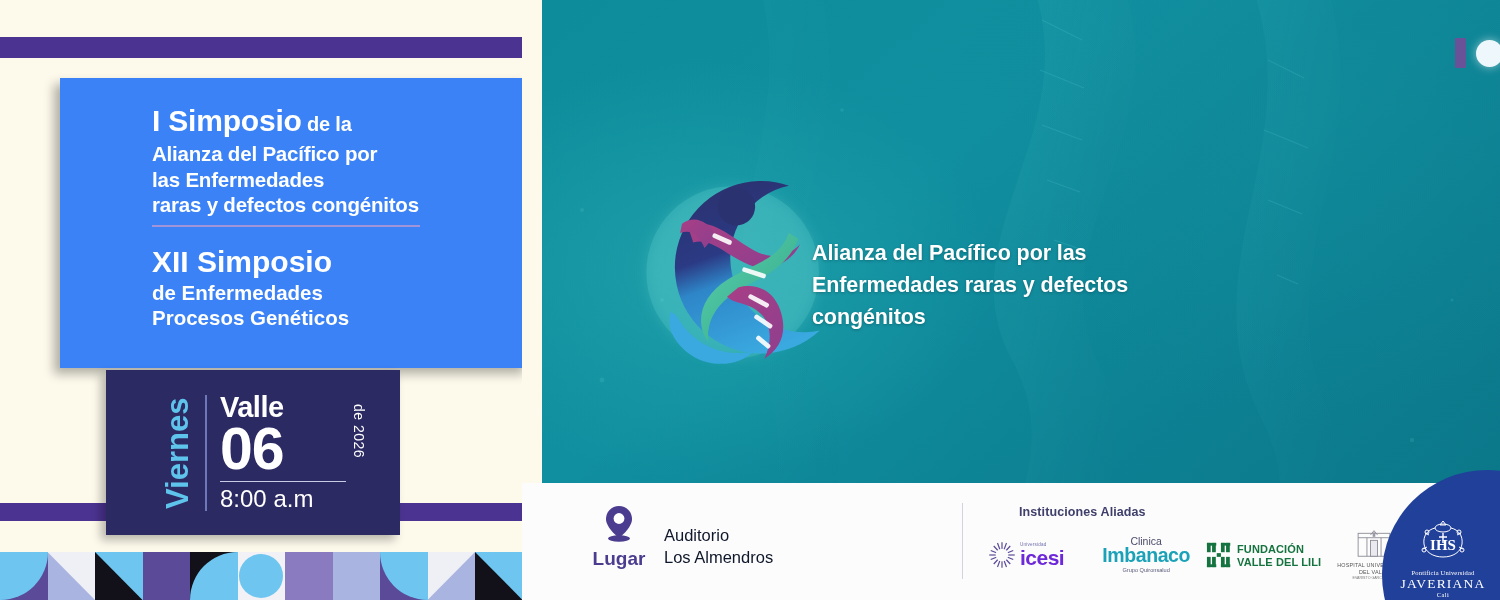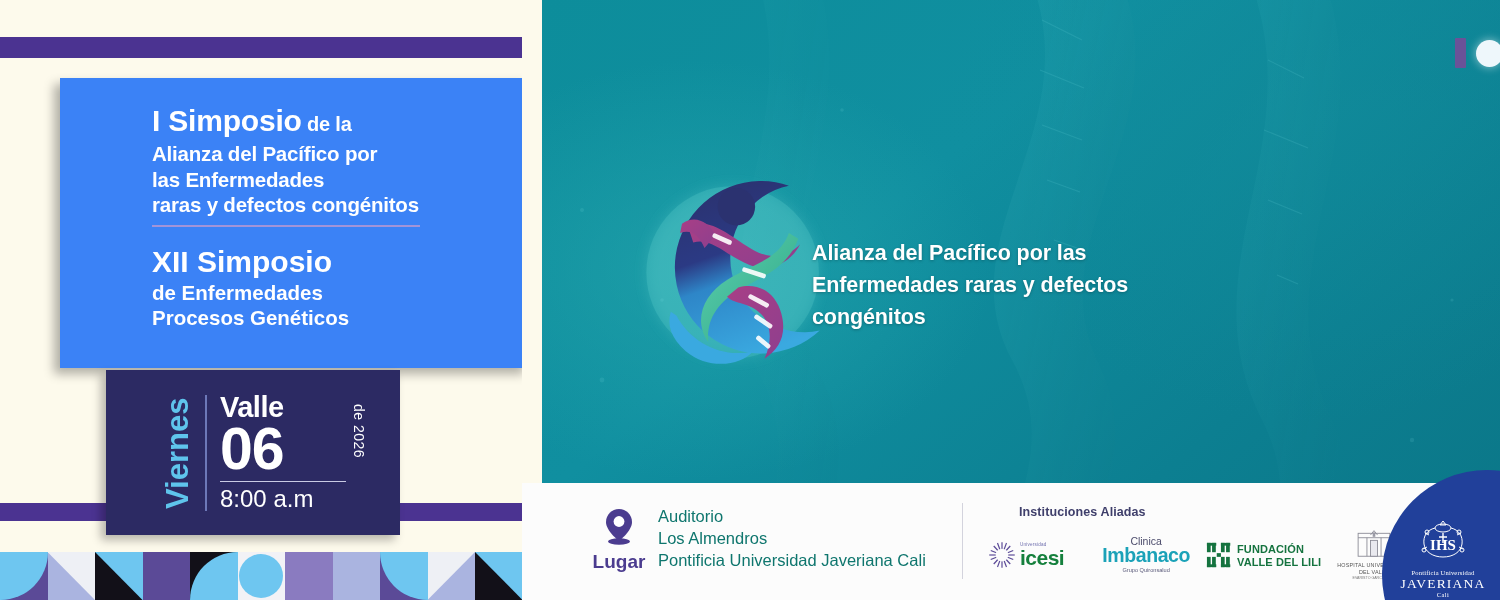--- a/index.html
+++ b/index.html
@@ -67,31 +67,31 @@
   .tagline { position:absolute; left:270px; top:237px; width:330px;
              color:#ffffff; font-size:21.5px; font-weight:bold; line-height:32px;
              letter-spacing:-0.1px; text-shadow:0 1px 3px rgba(0,0,0,.25); }
 
   
   .white-bar { position:absolute; left:522px; top:483px; width:978px; height:117px;
                background:#fcfcfc; overflow:hidden; }
   .lugar { position:absolute; left:60px; top:22px; display:flex; align-items:flex-end; }
   .pin-col { width:74px; text-align:center; }
   .lugar-label { color:#4b3c8f; font-size:19px; font-weight:bold; margin-top:1px; }
-  .addr { margin-left:2px; color:#0f766e; font-size:16.5px; line-height:22px; padding-bottom:2px; }
+  .addr { margin-left:8px; color:#0f172a; font-size:16.5px; line-height:22px; padding-bottom:2px; }
 
   .vline { position:absolute; left:440px; top:20px; width:1px; height:76px; background:#d3d3dd; }
 
   .allies { position:absolute; left:465px; top:22px; }
   .allies-title { color:#3f3f6b; font-size:12.5px; font-weight:bold; letter-spacing:.1px;padding-left:32px; }
   .allies-row { display:flex; align-items:center; gap:16px; margin-top:9px; }
 
   .icesi { display:flex; align-items:center; gap:3px; }
   .icesi-txt-sm { font-size:4.6px; color:#6f6fae; letter-spacing:.2px; line-height:6px; }
-  .icesi-txt { font-size:21px; color:#15803d; font-weight:bold; letter-spacing:-.5px; line-height:19px; }
+  .icesi-txt { font-size:21px; color:#6d28d9; font-weight:bold; letter-spacing:-.5px; line-height:19px; }
 
   .imbanaco { text-align:center; line-height:1;margin-left:22px; }
   .imb-1 { font-size:10.5px; color:#4b4b6b; }
   .imb-2 { font-size:19.5px; color:#1ba2b8; font-weight:bold; letter-spacing:-.4px; }
   .imb-3 { font-size:5.6px; color:#5a5a7a; margin-top:2px; }
 
   .lili { display:flex; align-items:flex-end; gap:3px; }
   .lili-txt { font-size:11px; color:#15733f; font-weight:bold; line-height:13px; letter-spacing:.1px; }
 
   .huv { text-align:center; }
@@ -274,21 +274,20 @@
         <svg width="30" height="38" viewBox="0 0 30 38">
           <path d="M15 1 C 7.8 1, 2 6.8, 2 14 C 2 23, 15 33, 15 33 C 15 33, 28 23, 28 14 C 28 6.8, 22.2 1, 15 1 Z" fill="#4b3c8f"></path>
           <circle cx="15" cy="13.5" r="5.4" fill="#ffffff"></circle>
           <ellipse cx="15" cy="33.5" rx="11" ry="3.2" fill="#4b3c8f"></ellipse>
         </svg>
         <div class="lugar-label">Lugar</div>
       </div>
       <div class="addr">
         <div>Auditorio</div>
         <div>Los Almendros</div>
-        <div>Pontificia Universidad Javeriana Cali</div>
       </div>
     </div>
 
     <div class="vline"></div>
 
     <div class="allies">
       <div class="allies-title">Instituciones Aliadas</div>
       <div class="allies-row">
 
         <div class="icesi">

